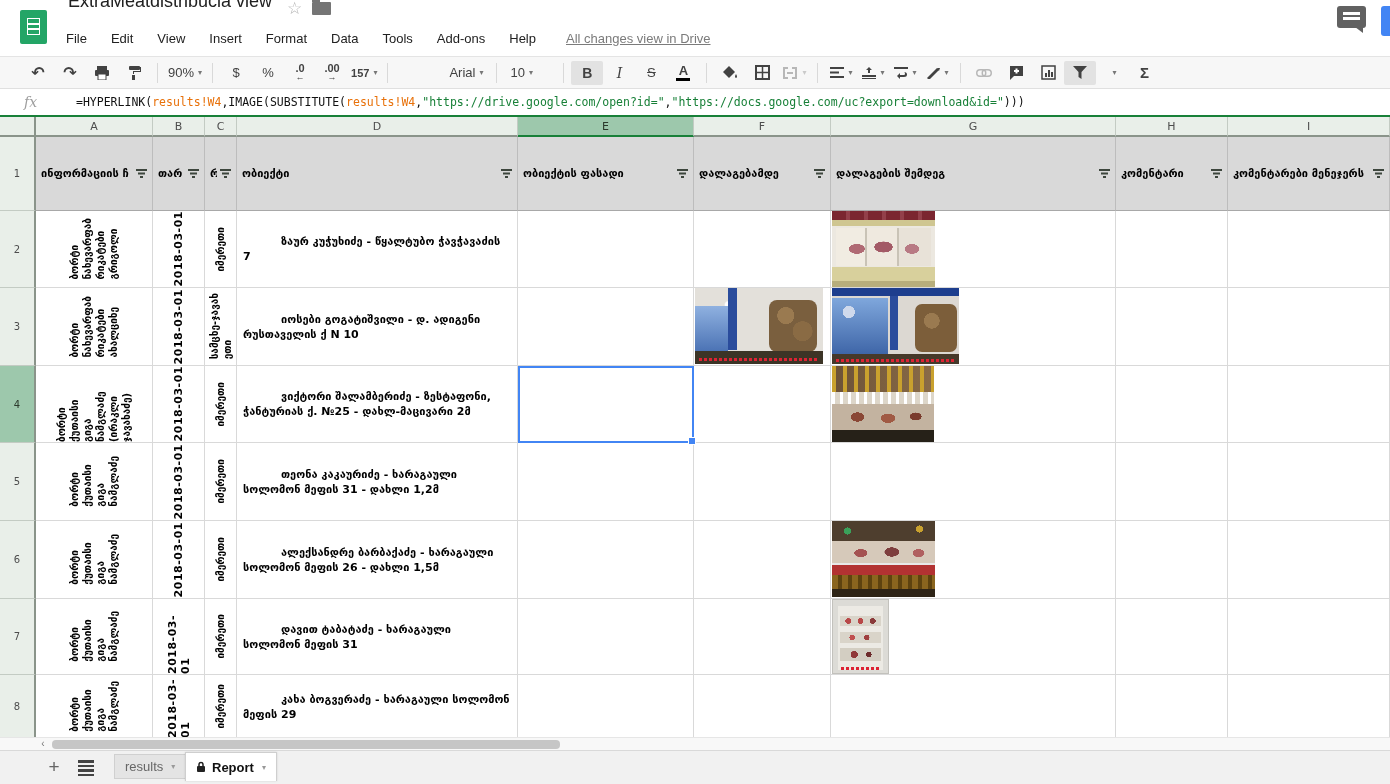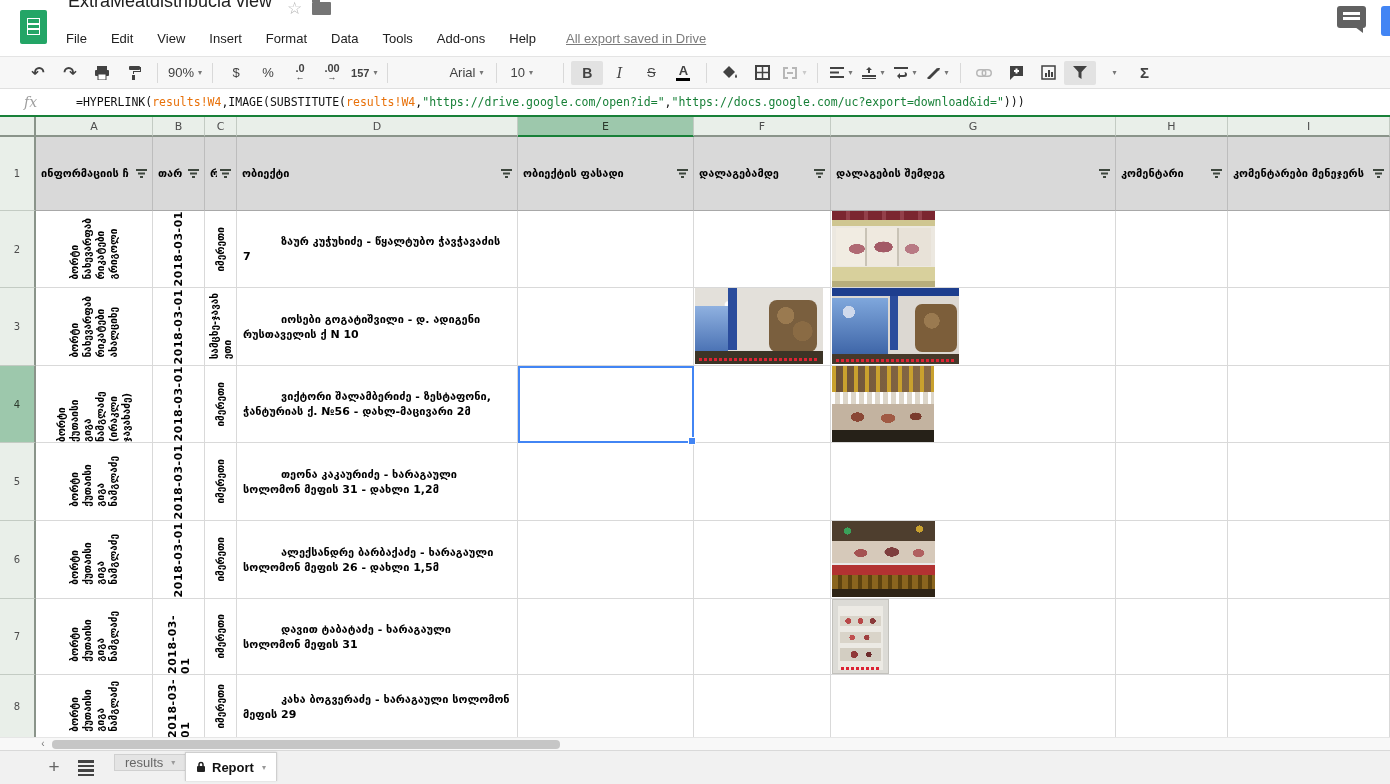--- a/index.html
+++ b/index.html
@@ -136,21 +136,21 @@
   .ph-fridge .t{left:8px;bottom:3px;width:40px;height:3px;background:repeating-linear-gradient(90deg,#d23 0 3px,transparent 3px 5px)}
   
   .hscroll{position:absolute;left:0;top:737px;width:1390px;height:13px;background:#f8f8f8;border-top:1px solid #e6e6e6;box-sizing:border-box}
   .hscroll .arr{position:absolute;left:36px;top:0;width:14px;height:12px;color:#777;font-size:10px;line-height:12px;text-align:center;cursor:pointer}
   .hscroll .thumb{position:absolute;left:52px;top:2px;width:508px;height:9px;background:#c6c6c6;border-radius:4px;cursor:grab}
   
   .tabbar{position:absolute;left:0;top:750px;width:1390px;height:34px;background:#f1f1f1;border-top:1px solid #d9d9d9;box-sizing:border-box}
   .tb-add{position:absolute;left:42px;top:4px;width:24px;height:24px;font-size:19px;color:#666;text-align:center;line-height:23px;cursor:pointer}
   .tb-all{position:absolute;left:76px;top:7px;width:20px;height:18px;cursor:pointer}
   .tb-all i{display:block;height:2.5px;background:#444;margin:2px 2px 0 2px}
-  .sheettab{position:absolute;top:3px;height:17px;display:flex;align-items:center;padding:0 10px;font-size:13px;cursor:pointer;box-sizing:border-box}
+  .sheettab{position:absolute;top:3px;height:25px;display:flex;align-items:center;padding:0 10px;font-size:13px;cursor:pointer;box-sizing:border-box}
   .tab-results{left:114px;background:#e4e4e4;border:1px solid #d0d0d0;color:#666}
   .tab-report{left:185px;top:1px;height:29px;background:#fff;border:1px solid #cfcfcf;border-bottom:none;color:#111;font-weight:bold;box-shadow:0 0 2px rgba(0,0,0,.12)}
   .sheettab .caret{margin-left:8px;color:#999}
   .lock{margin-right:6px;display:block}
 </style>
 </head>
 <body>
 
 <div class="topbar">
   <div class="logo">
@@ -164,21 +164,21 @@
   <div class="menus">
     <span class="mi">File</span>
     <span class="mi">Edit</span>
     <span class="mi">View</span>
     <span class="mi">Insert</span>
     <span class="mi">Format</span>
     <span class="mi">Data</span>
     <span class="mi">Tools</span>
     <span class="mi">Add-ons</span>
     <span class="mi">Help</span>
-    <span class="save-status">All export saved in Drive</span>
+    <span class="save-status">All changes view in Drive</span>
   </div>
   <div class="comment-ic"></div>
   <div class="share-sliver"></div>
 </div>
 
 <div class="toolbar">
   <div class="tbtn tb-undo">↶</div>
   <div class="tbtn tb-redo">↷</div>
   <div class="tbtn">
     <svg class="ticon" width="16" height="14" viewBox="0 0 16 14">
@@ -491,21 +491,21 @@
 ნამგლაძე
 (ირაკლი ჯავახაძე)</span>
     </div>
   <div class="gc c">
       <span class="rot dt">2018-03-01</span>
     </div>
   <div class="gc c">
       <span class="rot">იმერეთი</span>
     </div>
   <div class="gc c c-obj">
-      <span>ვიქტორი შალამბერიძე - ზესტაფონი, ჭანტურიას ქ. №56 - დახლ-მაცივარი 2მ</span>
+      <span>ვიქტორი შალამბერიძე - ზესტაფონი, ჭანტურიას ქ. №25 - დახლ-მაცივარი 2მ</span>
     </div>
   <div class="gc c"></div>
   <div class="gc c"></div>
   <div class="gc c">
     <div class="ph ph-counter">
         <i class="a"></i>
         <i class="b"></i>
         <i class="c1"></i>
         <i class="d"></i>
       </div>

